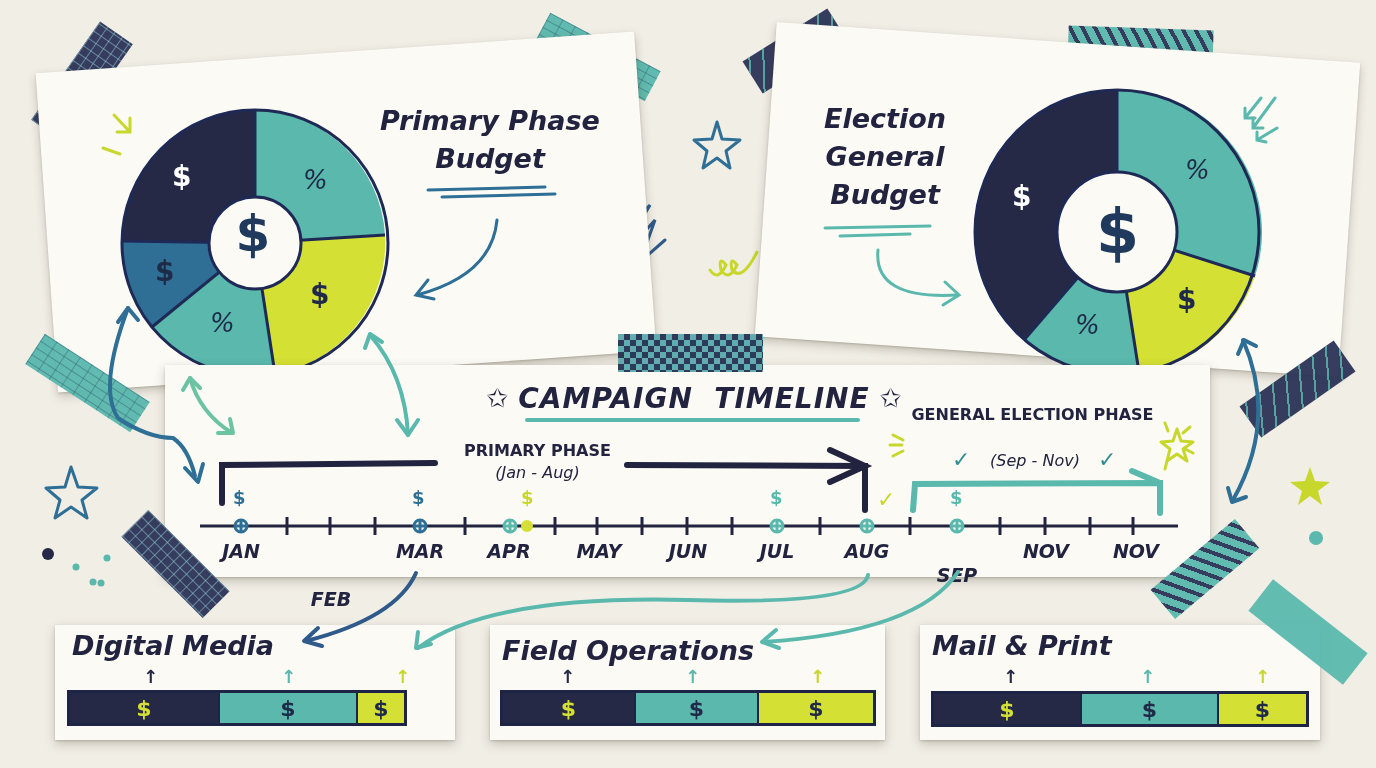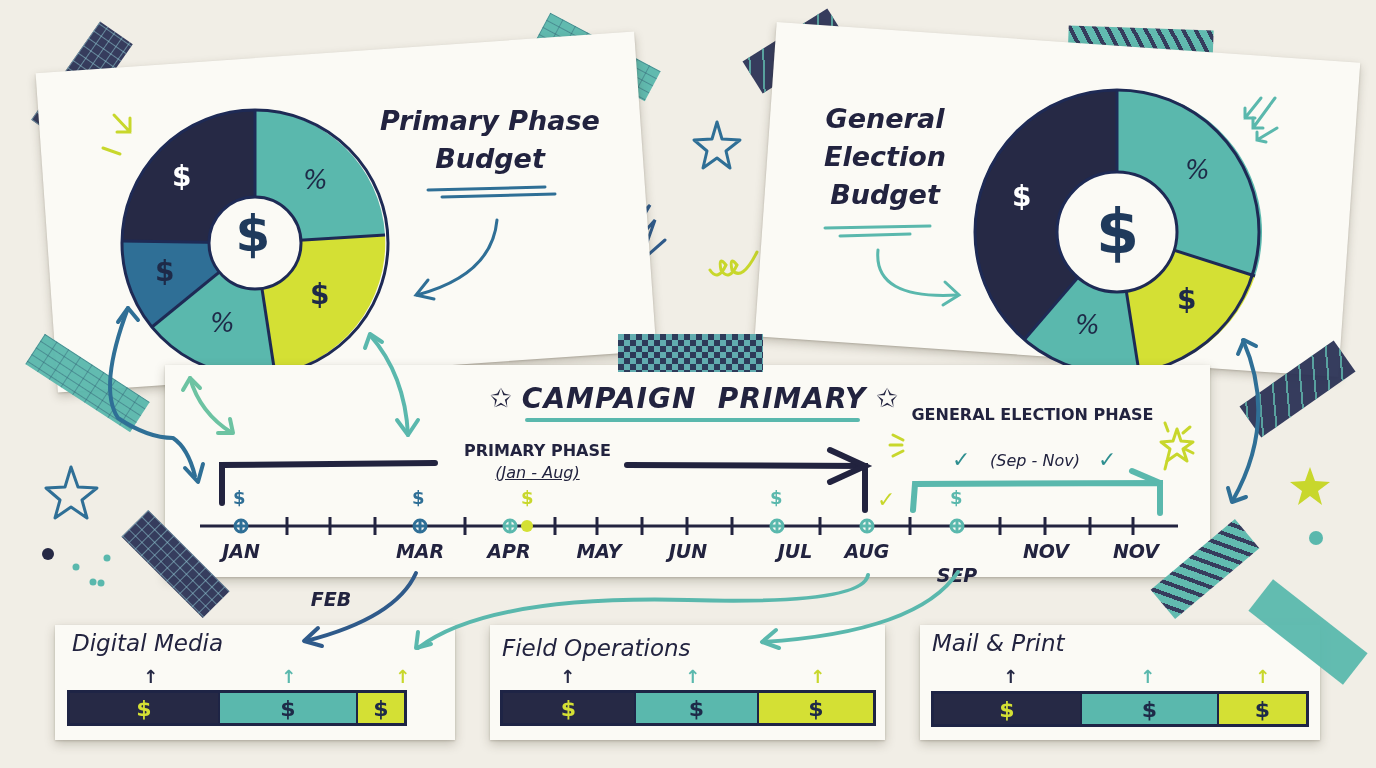--- a/index.html
+++ b/index.html
@@ -51,21 +51,21 @@
   .tape-dash {
     background-color: #2c3356;
     background-image: repeating-linear-gradient(120deg, transparent 0 6px, rgba(90,184,173,0.8) 6px 8px, transparent 8px 14px);
   }
   .tape-plain { background: #5ab8ad; }
 
   .pie-title { position: absolute; text-align: center; line-height: 38px; font-size: 27px; }
   .month-label { position: absolute; font-size: 19px; font-weight: bold; font-style: oblique; width: 70px; text-align: center; color: #22233f; }
   .phase-label { position: absolute; font-size: 16px; font-weight: bold; text-align: center; color: #22233f; }
   .phase-sub { position: absolute; font-size: 16px; font-style: oblique; text-align: center; color: #22233f; }
-  .cat-title { position: absolute; font-size: 23px; font-weight: normal; font-style: oblique; color: #22233f; }
+  .cat-title { position: absolute; font-size: 27px; font-weight: bold; font-style: oblique; color: #22233f; }
   .bar { position: absolute; display: flex; border: 3px solid #1e2445; height: 36px; }
   .bar .seg { display: flex; align-items: center; justify-content: center; font-weight: bold; font-size: 22px; height: 100%; }
   .seg-dark { background: #262945; color: #d4e034; }
   .seg-teal { background: #5ab8ad; color: #1e2a48; border-left: 2px solid #1e2445; }
   .seg-lime { background: #d4e034; color: #1e2a48; border-left: 2px solid #1e2445; }
   .up-arrow { position: absolute; font-size: 18px; font-weight: bold; line-height: 18px; }
 </style>
 </head>
 <body>
 
@@ -169,22 +169,22 @@
     <circle r="60" fill="#fbfaf5" stroke="#1e2a55" stroke-width="3"></circle>
   </g>
 </svg>
 <div class="abs" style="left:1080px;top:195px;width:75px;text-align:center;font-size:62px;font-weight:bold;color:#1f3a5c;">$</div>
 <div class="abs" style="left:1012px;top:180px;font-size:28px;font-weight:bold;color:#fff;">$</div>
 <div class="abs" style="left:1185px;top:155px;font-size:26px;font-style:oblique;color:#1e2a48;">%</div>
 <div class="abs" style="left:1177px;top:283px;font-size:28px;font-weight:bold;color:#1e2a48;">$</div>
 <div class="abs" style="left:1075px;top:310px;font-size:26px;font-style:oblique;color:#1e2a48;">%</div>
 
 <div class="pie-title hand" style="left:800px;top:100px;width:170px;">
+  <div>Election</div>
   <div>General</div>
-  <div>Election</div>
   <div>Budget</div>
 </div>
 <svg class="abs" style="left:820px;top:220px;" width="160" height="90">
   <path d="M5,8 L110,6" stroke="#5ab8ad" stroke-width="3" stroke-linecap="round"></path>
   <path d="M20,16 L90,14" stroke="#5ab8ad" stroke-width="3" stroke-linecap="round"></path>
   <path d="M58,30 q-5,50 80,45" stroke="#5ab8ad" stroke-width="3" fill="none" stroke-linecap="round"></path>
   <path d="M125,62 l14,13 l-16,10" stroke="#5ab8ad" stroke-width="3" fill="none" stroke-linecap="round"></path>
 </svg>
 <svg class="abs" style="left:1225px;top:90px;" width="60" height="70">
   <g stroke="#5ab8ad" stroke-width="3" fill="none" stroke-linecap="round">
@@ -193,21 +193,21 @@
     <path d="M52,38 L32,50 M32,42 L32,50 L41,52"></path>
   </g>
 </svg>
 
 <div class="card" style="left:165px;top:365px;width:1045px;height:212px;">
 </div>
 <div class="tape tape-check" style="left:618px;top:334px;width:145px;height:38px;"></div>
 
 <div class="abs" style="left:484px;top:378px;width:420px;height:40px;display:flex;align-items:center;justify-content:center;gap:10px;">
   <span style="font-size:26px;color:#22233f;">✩</span>
-  <span class="hand" style="font-size:28px;letter-spacing:1px;white-space:pre;">CAMPAIGN  PRIMARY</span>
+  <span class="hand" style="font-size:28px;letter-spacing:1px;white-space:pre;">CAMPAIGN  TIMELINE</span>
   <span style="font-size:26px;color:#22233f;">✩</span>
 </div>
 <div class="abs" style="left:525px;top:418px;width:335px;height:4px;border-radius:2px;background:#5ab8ad;"></div>
 
 <svg class="abs" style="left:165px;top:365px;" width="1045" height="212">
 
   <path d="M57,138 L57,100 L270,98" stroke="#22233f" stroke-width="6" fill="none" stroke-linecap="round"></path>
   <path d="M462,100 L700,101 L700,145" stroke="#22233f" stroke-width="6" fill="none" stroke-linecap="round"></path>
   <path d="M665,85 L700,101 L665,117" stroke="#22233f" stroke-width="6" fill="none" stroke-linecap="round"></path>
 
@@ -280,33 +280,33 @@
 </svg>
 
 <div class="abs" style="left:233px;top:487px;font-size:18px;font-weight:bold;color:#2f6f96;">$</div>
 <div class="abs" style="left:412px;top:487px;font-size:18px;font-weight:bold;color:#2f6f96;">$</div>
 <div class="abs" style="left:521px;top:487px;font-size:18px;font-weight:bold;color:#c8d72c;">$</div>
 <div class="abs" style="left:770px;top:487px;font-size:18px;font-weight:bold;color:#5ab8ad;">$</div>
 <div class="abs" style="left:877px;top:487px;font-size:22px;font-weight:bold;color:#c8d72c;">✓</div>
 <div class="abs" style="left:950px;top:487px;font-size:18px;font-weight:bold;color:#5ab8ad;">$</div>
 
 <div class="phase-label" style="left:445px;top:441px;width:185px;">PRIMARY PHASE</div>
-<div class="phase-sub" style="left:465px;top:463px;width:145px;text-decoration:underline;">(Jan - Aug)</div>
+<div class="phase-sub" style="left:465px;top:463px;width:145px;">(Jan - Aug)</div>
 <div class="phase-label" style="left:900px;top:405px;width:265px;">GENERAL ELECTION PHASE</div>
 <div class="phase-sub" style="left:975px;top:451px;width:120px;">(Sep - Nov)</div>
 <div class="abs" style="left:952px;top:447px;font-size:22px;font-weight:bold;color:#2f8f90;">✓</div>
 <div class="abs" style="left:1098px;top:447px;font-size:22px;font-weight:bold;color:#2f8f90;">✓</div>
 
 <div class="month-label" style="left:206px;top:540px;">JAN</div>
 <div class="month-label" style="left:296px;top:540px;margin-top:48px;">FEB</div>
 <div class="month-label" style="left:385px;top:540px;">MAR</div>
 <div class="month-label" style="left:474px;top:540px;">APR</div>
 <div class="month-label" style="left:564px;top:540px;">MAY</div>
 <div class="month-label" style="left:653px;top:540px;">JUN</div>
-<div class="month-label" style="left:760px;top:540px;">JUL</div>
+<div class="month-label" style="left:742px;top:540px;">JUL</div>
 <div class="month-label" style="left:832px;top:540px;">AUG</div>
 <div class="month-label" style="left:922px;top:564px;">SEP</div>
 <div class="month-label" style="left:1011px;top:540px;">NOV</div>
 <div class="month-label" style="left:1101px;top:540px;">NOV</div>
 
 <div class="tape tape-brick" style="left:25px;top:365px;width:125px;height:36px;transform:rotate(33deg);"></div>
 <div class="tape tape-grid-dark" style="left:118px;top:545px;width:115px;height:38px;transform:rotate(45deg);"></div>
 <div class="tape tape-dash" style="left:1240px;top:370px;width:115px;height:38px;transform:rotate(-35deg);"></div>
 <div class="tape tape-stripe" style="left:1150px;top:550px;width:110px;height:38px;transform:rotate(-40deg);"></div>
 

